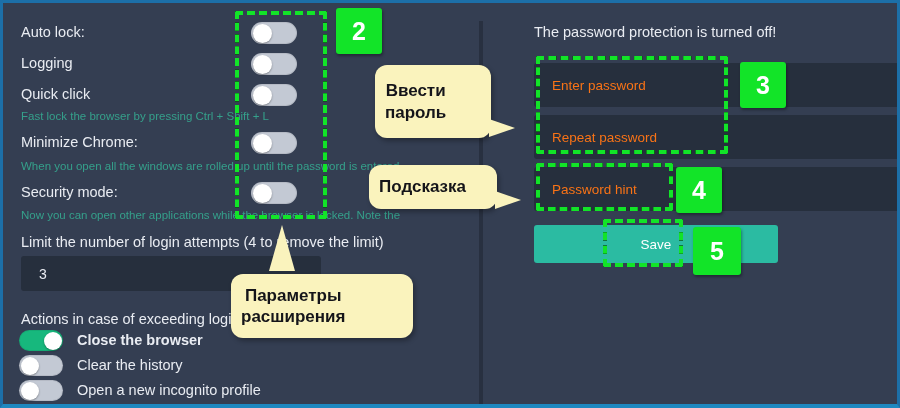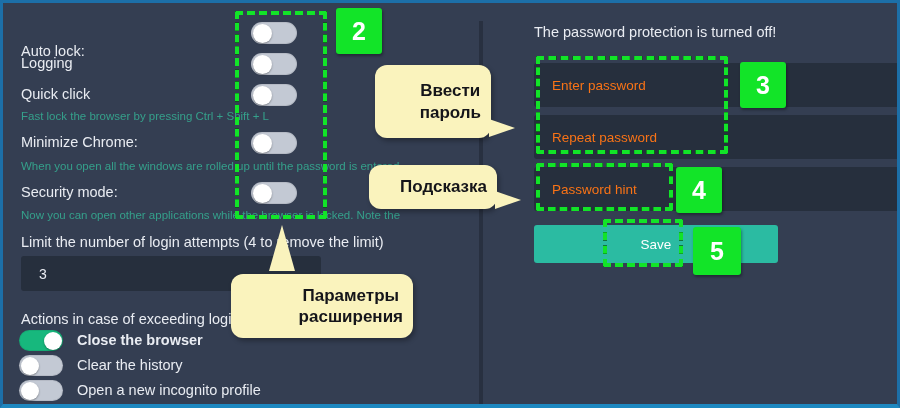--- a/index.html
+++ b/index.html
@@ -82,21 +82,21 @@
     position:absolute;background:#12e428;border-radius:3px;
     display:flex;align-items:center;justify-content:center;
     color:#ffffff;font-weight:bold;font-size:25px;
     box-shadow:1px 2px 3px rgba(0,0,0,.35);
   }
 
   
   .callout{
     position:absolute;background:#faf3bd;border-radius:12px;
     color:#15151a;font-weight:bold;text-align:center;
-    display:flex;align-items:center;justify-content:flex-end;
+    display:flex;align-items:center;justify-content:flex-start;
     box-shadow:2px 3px 5px rgba(0,0,0,.3);
     line-height:1.25;
   }
   .callout .txt{padding:4px 10px;white-space:pre-line;}
   .tail{position:absolute;width:0;height:0;}
   .tail-right{
     border-top:9px solid transparent;
     border-bottom:9px solid transparent;
     border-left:26px solid #faf3bd;
   }
@@ -106,21 +106,21 @@
     border-bottom:46px solid #faf3bd;
   }
 </style>
 </head>
 <body>
 
 <div id="root">
 
   <div class="panel-left">
 
-    <div class="lbl" style="left:18px;top:21px;margin-top:19px;">Auto lock:</div>
+    <div class="lbl" style="left:18px;top:21px;">Auto lock:</div>
     <div class="lbl" style="left:18px;top:52px;">Logging</div>
     <div class="lbl" style="left:18px;top:83px;">Quick click</div>
     <div class="lbl" style="left:18px;top:181px;">Security mode:</div>
     <div class="lbl" style="left:18px;top:131px;">Minimize Chrome:</div>
 
     <div class="toggle" style="left:248px;top:19px;">
         <div class="knob"></div>
       </div>
     <div class="toggle" style="left:248px;top:50px;">
         <div class="knob"></div>

